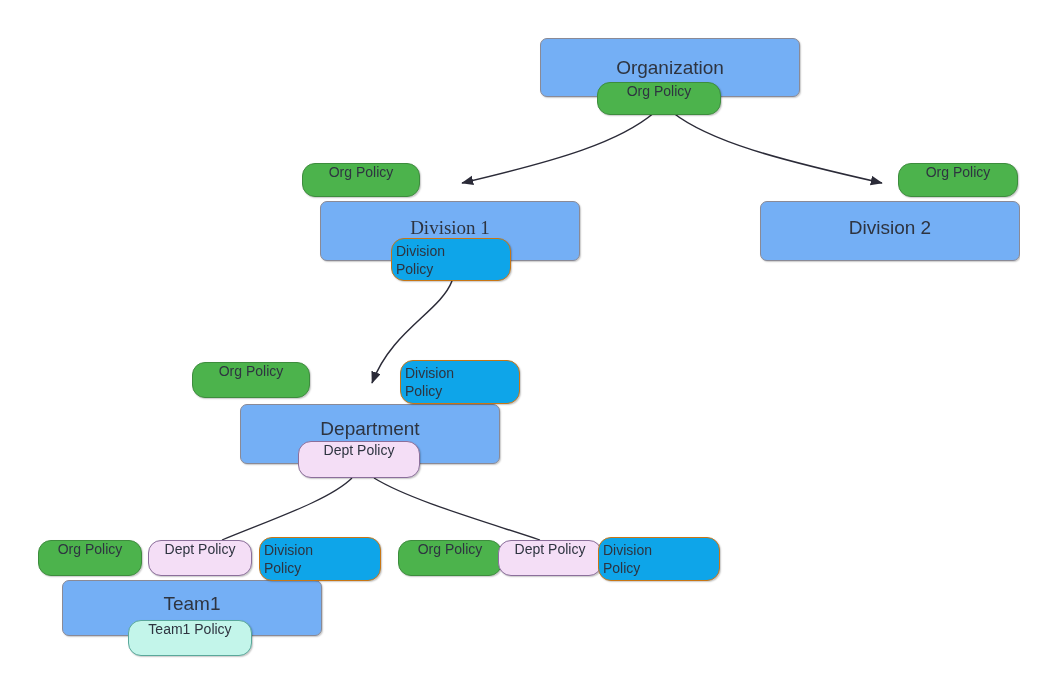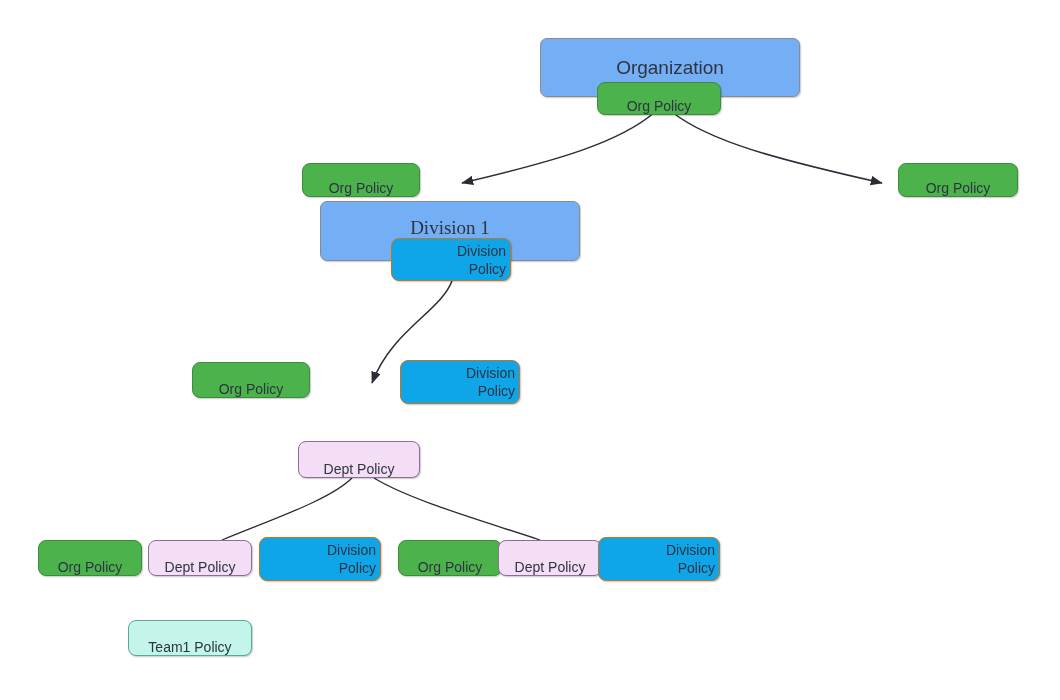--- a/index.html
+++ b/index.html
@@ -43,25 +43,25 @@
     font-size: 19px;
     line-height: 22px;
     white-space: nowrap;
   }
 
   
   .pill {
     position: absolute;
     box-sizing: border-box;
     display: flex;
-    align-items: flex-end;
+    align-items: flex-start;
     justify-content: center;
     text-align: center;
     border: 1px solid #6d6d78;
-    border-radius: 8px;
+    border-radius: 13px;
     color: #2e3440;
     font-size: 14px;
     line-height: 16px;
     box-shadow: 1px 1px 1.5px rgba(0,0,0,0.22);
     z-index: 4;
     padding: 0 4px;
   }
   .pill.green  { background: #4CB34C; border-color: #3d8c3d; }
   .pill.orange { background: #0ea5e9; border-color: #c87615; }
   .pill.pink   { background: #F4DEF6; border-color: #8b6f9b; }
@@ -102,35 +102,44 @@
     <div class="node-label" style="top:15px;">Division 1</div>
   </div>
   <div class="pill green" style="left:302px; top:163px; width:118px; height:34px;">
     <span>Org Policy</span>
   </div>
   <div class="pill orange two-line" style="left:391px; top:238px; width:120px; height:43px; flex-direction:column;">
     <span>Division</span>
     <span>Policy</span>
   </div>
 
+  <div class="node" style="left:760px; top:201px; width:260px; height:60px;">
+    <div class="node-label" style="top:15px;">Division 2</div>
+  </div>
   <div class="pill green" style="left:898px; top:163px; width:120px; height:34px;">
     <span>Org Policy</span>
   </div>
 
+  <div class="node" style="left:240px; top:404px; width:260px; height:60px;">
+    <div class="node-label" style="top:13px;">Department</div>
+  </div>
   <div class="pill green" style="left:192px; top:362px; width:118px; height:36px;">
     <span>Org Policy</span>
   </div>
   <div class="pill orange two-line" style="left:400px; top:360px; width:120px; height:44px; flex-direction:column;">
     <span>Division</span>
     <span>Policy</span>
   </div>
   <div class="pill pink" style="left:298px; top:441px; width:122px; height:37px;">
     <span>Dept Policy</span>
   </div>
 
+  <div class="node" style="left:62px; top:580px; width:260px; height:56px;">
+    <div class="node-label" style="top:12px;">Team1</div>
+  </div>
   <div class="pill green" style="left:38px; top:540px; width:104px; height:36px;">
     <span>Org Policy</span>
   </div>
   <div class="pill pink" style="left:148px; top:540px; width:104px; height:36px;">
     <span>Dept Policy</span>
   </div>
   <div class="pill orange two-line" style="left:259px; top:537px; width:122px; height:44px; flex-direction:column;">
     <span>Division</span>
     <span>Policy</span>
   </div>

